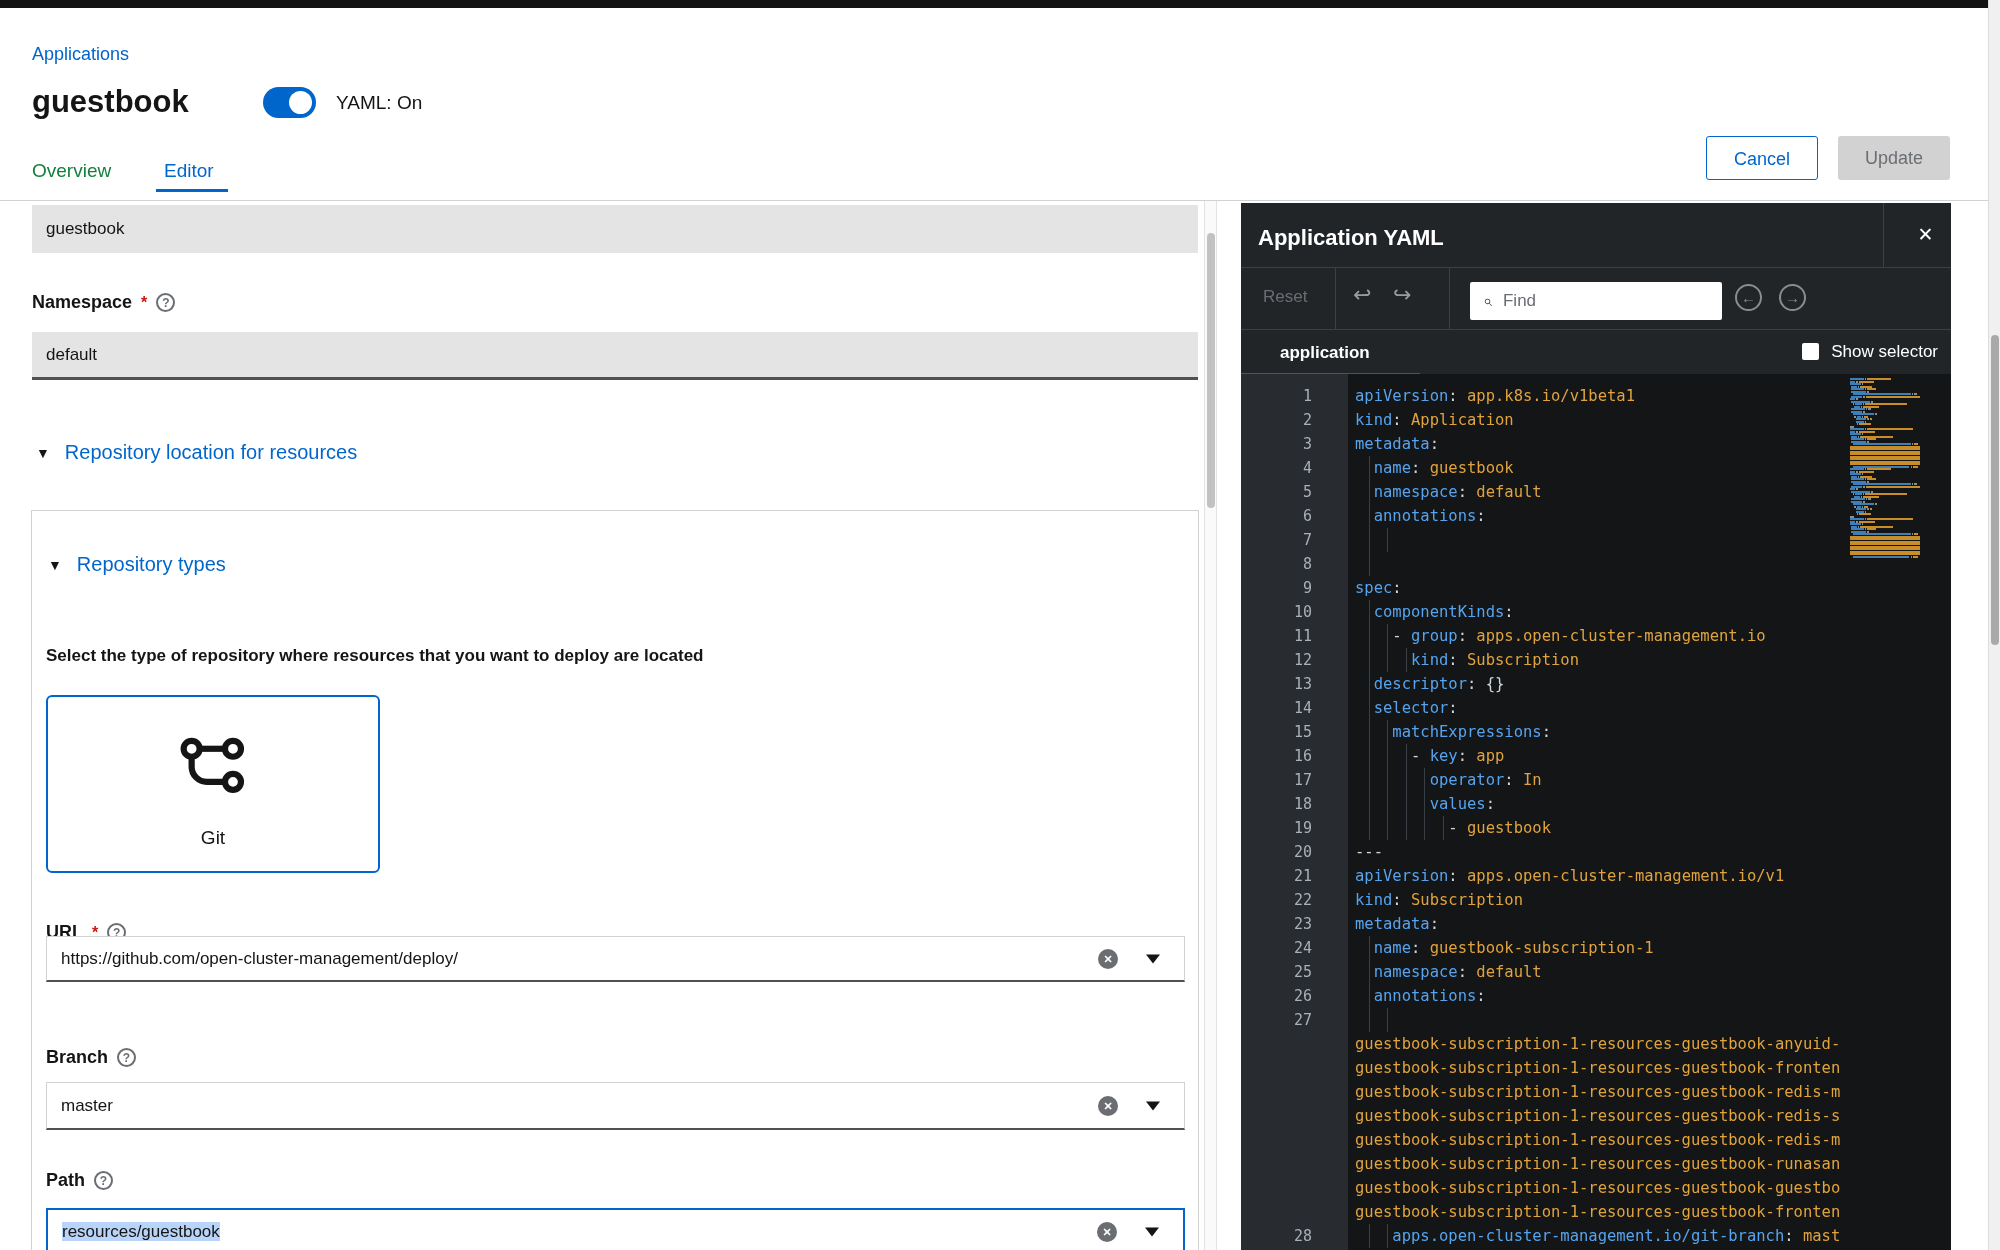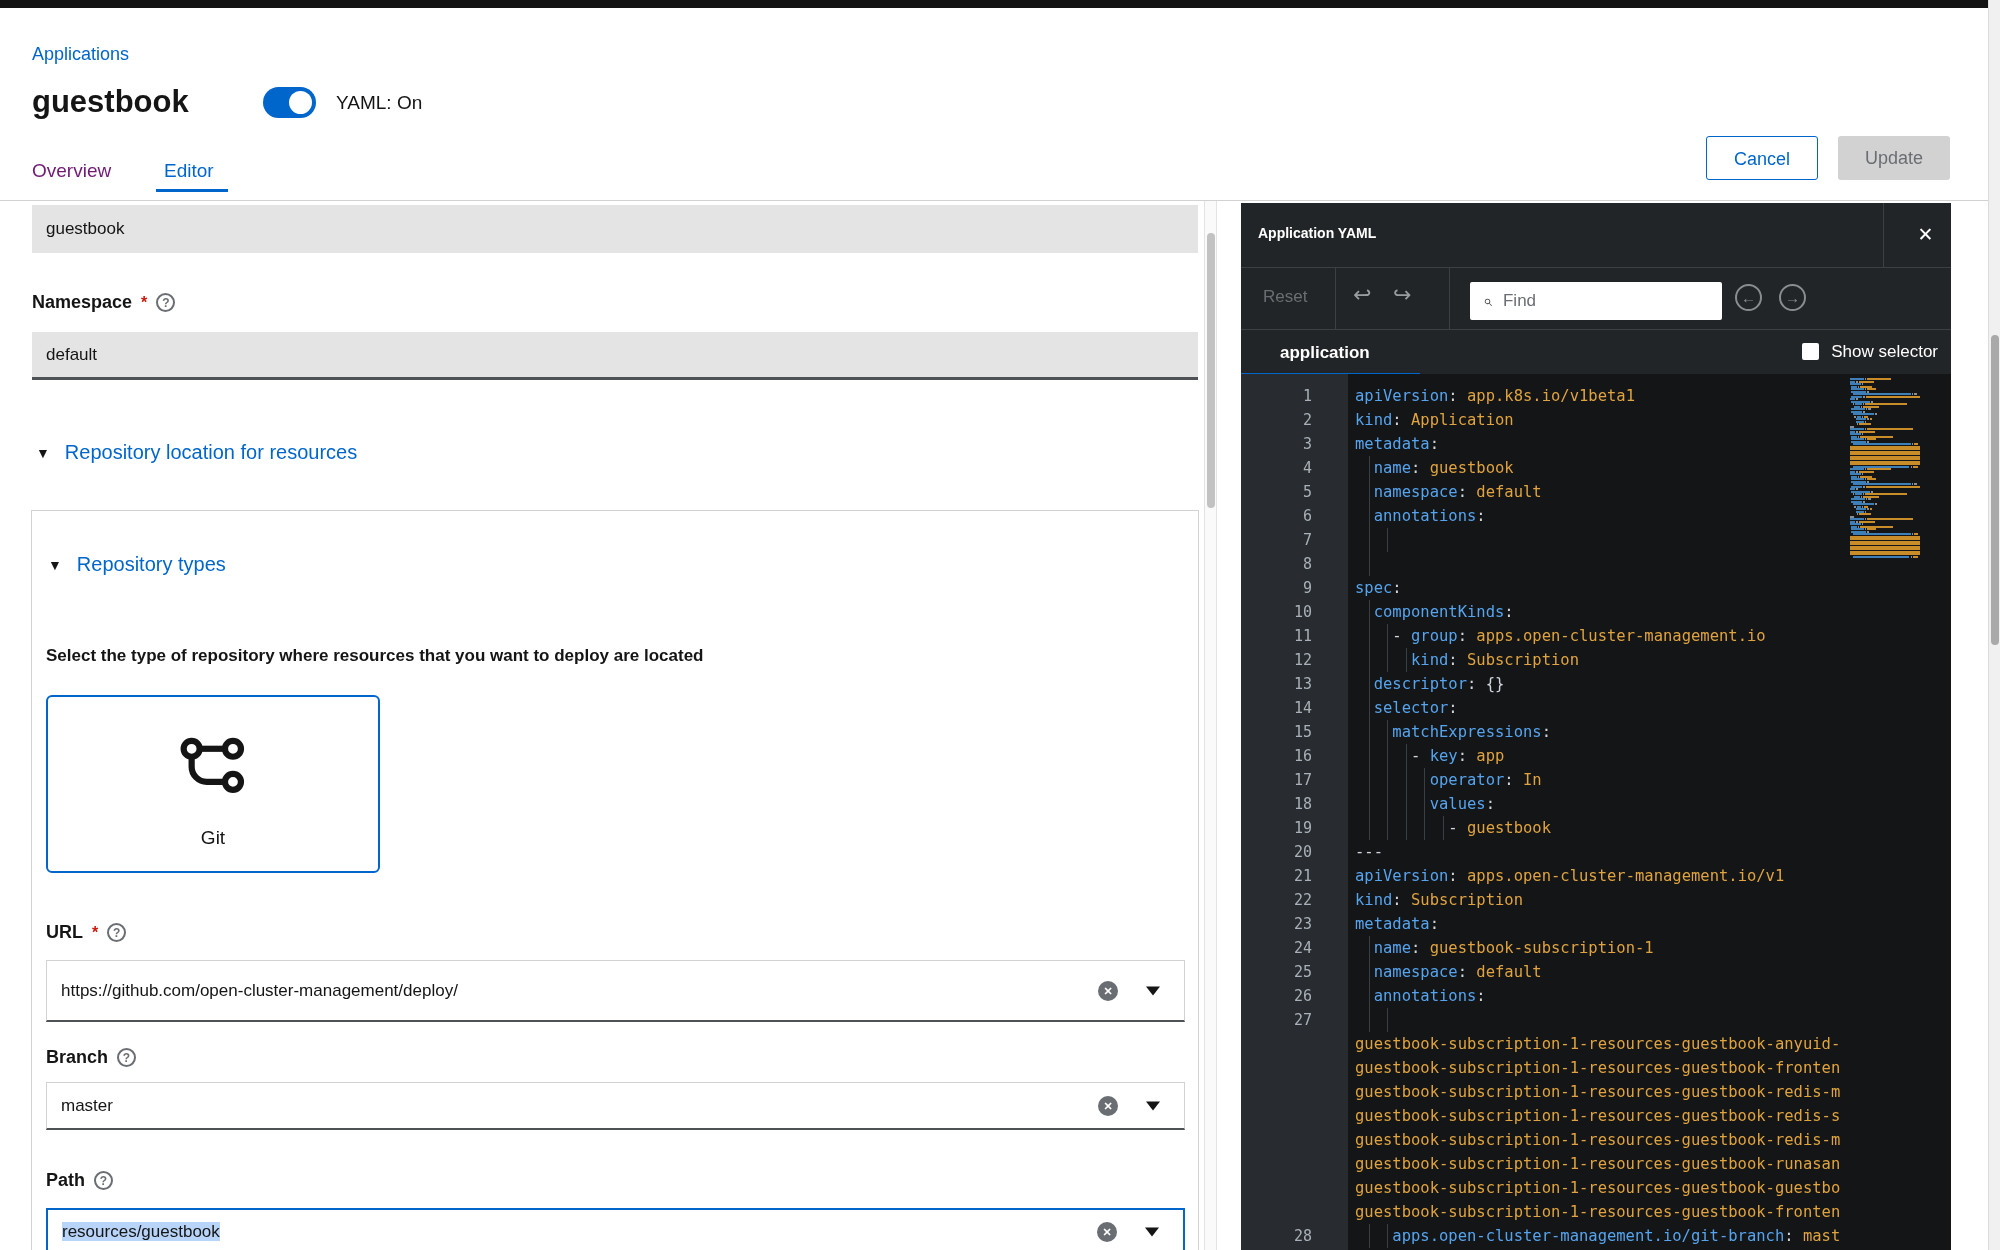--- a/index.html
+++ b/index.html
@@ -13,21 +13,21 @@
   #page-title { left:32px; top:84px; font-size:31px; font-weight:600; color:#151515; }
   #yaml-toggle { left:263px; top:87px; width:53px; height:31px; border-radius:16px;
     background:#0066cc; cursor:pointer; }
   #yaml-toggle .knob { position:absolute; right:4px; top:4px; width:23px; height:23px;
     border-radius:50%; background:#fff; }
   #yaml-toggle-label { left:336px; top:92px; font-size:19px; }
   .btn { height:44px; border-radius:3px; font-size:18px; text-align:center; line-height:44px; cursor:pointer; }
   #cancel-btn { left:1706px; top:136px; width:112px; background:#fff; border:1px solid #0066cc; color:#0066cc; }
   #update-btn { left:1838px; top:136px; width:112px; background:#d2d2d2; color:#6a6e73; }
   .tab-label { top:160px; font-size:19px; cursor:pointer; }
-  #tab-overview { left:32px; color:#701a75; }
+  #tab-overview { left:32px; color:#15803d; }
   #tab-editor { left:164px; color:#0066cc; }
   #tab-underline { left:156px; top:189px; width:72px; height:3px; background:#0066cc; }
   #content-divider { left:0; top:200px; width:2000px; height:1px; background:#d2d2d2; }
 
   
   .input { position:absolute; font-size:17px; color:#151515; }
   .input-gray { background:#e4e4e4; }
   .input .val { position:absolute; left:14px; top:50%; transform:translateY(-50%); white-space:nowrap; }
   #name-input  { left:32px; top:205px; width:1166px; height:48px; }
   #ns-input    { left:32px; top:332px; width:1166px; height:48px; border-bottom:3px solid #4f5255; }
@@ -49,21 +49,21 @@
   #type-card { left:31px; top:510px; width:1168px; height:740px;
     border:1px solid #d2d2d2; border-bottom:none; background:#fff; }
   #select-type-text { left:46px; top:646px; font-size:17px; font-weight:bold; }
 
   #git-tile { left:46px; top:695px; width:334px; height:178px; border:2px solid #0066cc;
     border-radius:6px; background:#fff; cursor:pointer; }
   #git-icon { position:absolute; left:50%; top:38px; transform:translateX(-50%); }
   #git-tile .tile-label { position:absolute; left:0; right:0; bottom:22px; text-align:center; font-size:19px; }
 
   .combo { background:#fff; border:1px solid #d2d2d2; border-bottom:2px solid #4f5255; }
-  #url-input    { left:46px; top:960px;  width:1139px; height:62px; }
+  #url-input    { left:46px; top:936px;  width:1139px; height:46px; }
   #branch-input { left:46px; top:1082px; width:1139px; height:48px; }
   #path-input   { left:46px; top:1208px; width:1139px; height:48px;
     background:#fff; border:2px solid #0066cc; }
   #path-input .val .sel { background:#b8d4f8; }
   .clear-btn { position:absolute; right:66px; top:50%; transform:translateY(-50%);
     width:20px; height:20px; border-radius:50%; background:#6a6e73; color:#fff;
     font-size:11px; font-weight:bold; text-align:center; line-height:20px; cursor:pointer; }
   .caret-btn { position:absolute; right:24px; top:50%; transform:translateY(-50%);
     width:0; height:0; border-left:7px solid transparent; border-right:7px solid transparent;
     border-top:9px solid #151515; cursor:pointer; }
@@ -73,21 +73,21 @@
   #form-scrollbar .thumb { position:absolute; left:2px; width:8px; top:32px; height:275px;
     background:#c2c2c2; border-radius:5px; }
   #page-scrollbar { left:1988px; top:0; width:12px; height:1250px; background:#f0f0f0;
     border-left:1px solid #dcdcdc; }
   #page-scrollbar .thumb { position:absolute; left:2px; width:8px; top:335px; height:310px;
     background:#a9a9a9; border-radius:5px; }
 
   
   #yaml-panel { left:1241px; top:203px; width:710px; height:1047px; background:#222527; overflow:hidden; }
   #yaml-header { position:absolute; left:0; top:0; width:710px; height:64px; }
-  #yaml-title { position:absolute; left:17px; top:22px; font-size:14px; font-weight:bold; color:#fff; }
+  #yaml-title { position:absolute; left:17px; top:22px; font-size:22px; font-weight:bold; color:#fff; }
   #yaml-header .vdiv { position:absolute; left:642px; top:0; width:1px; height:64px; background:#3c4043; }
   #yaml-close { position:absolute; left:659px; top:0; width:51px; height:64px; color:#fff;
     font-size:19px; text-align:center; line-height:64px; cursor:pointer; }
   #yaml-toolbar { position:absolute; left:0; top:64px; width:710px; height:63px;
     border-top:1px solid #3c4043; border-bottom:1px solid #3c4043; }
   #reset-btn { position:absolute; left:22px; top:19px; font-size:17px; color:#6a6e73; cursor:pointer; }
   .tsep { position:absolute; top:0; width:1px; height:61px; background:#3c4043; }
   .histbtn { position:absolute; top:14px; font-size:22px; color:#9a9da0; cursor:pointer; }
   #find-box { position:absolute; left:229px; top:14px; width:252px; height:38px; background:#fff;
     border-radius:2px; display:flex; align-items:center; gap:11px; padding-left:13px; }

